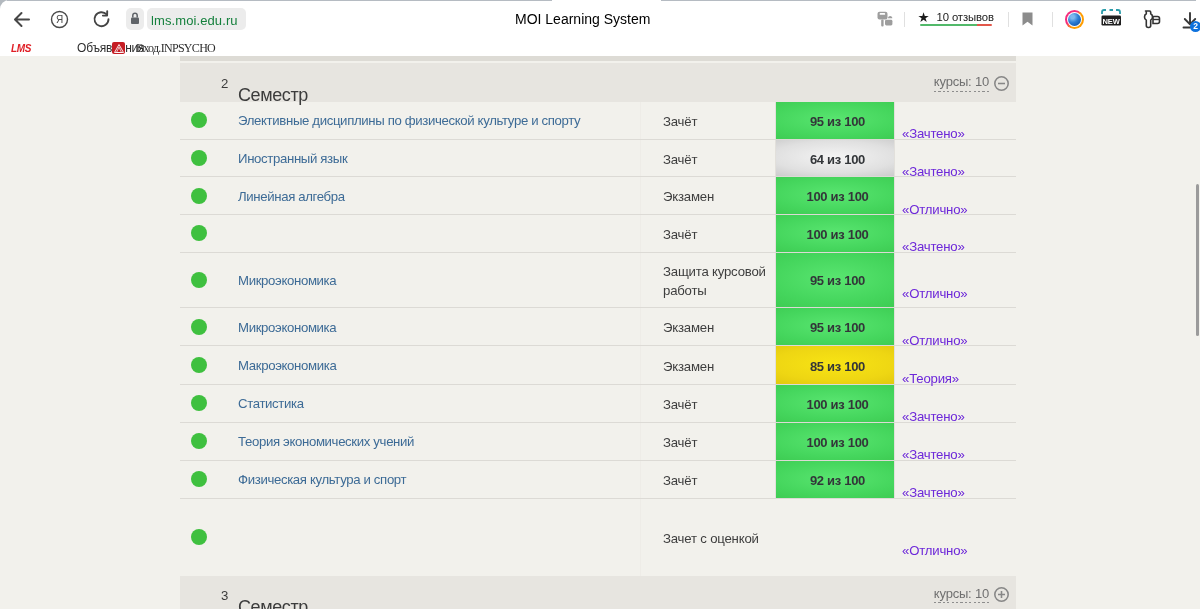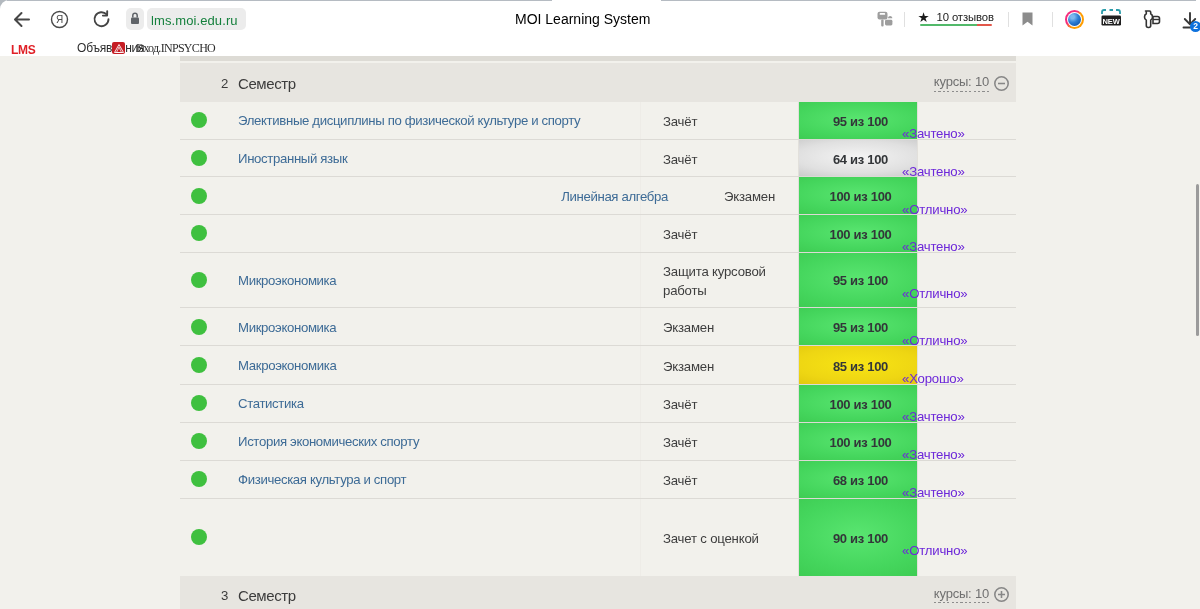--- a/index.html
+++ b/index.html
@@ -14,44 +14,44 @@
   .sep { position:absolute; top:12px; width:1px; height:15px; background:#e0e0e0; }
   .chip { position:absolute; top:8px; height:22px; background:#ececec; border-radius:5px; }
   #urltext { position:absolute; left:151px; top:12.5px; font-size:13px; color:#15803d; letter-spacing:0.1px;}
   #title { position:absolute; left:515px; top:11px; font-size:14px; color:#000000; letter-spacing:0px; }
   #revtext { position:absolute; left:936.5px; top:10.5px; font-size:11.3px; color:#1c1c1c; letter-spacing:-0.1px; }
   #star { position:absolute; left:917.5px; top:9px; font-size:13.5px; color:#1c1c1c; }
   #revbar { position:absolute; left:920px; top:23.8px; width:71.5px; height:2.6px; border-radius:1.3px;
             background:linear-gradient(to right, #52b96a 0 78.5%, #e2574a 78.5% 100%); }
 
   
-  #lms-logo { position:absolute; left:11px; top:43px; font-size:12px; font-weight:700; color:#e01f26; letter-spacing:-0.3px;}
+  #lms-logo { position:absolute; left:11px; top:43px; font-size:10px; font-weight:700; color:#e01f26; letter-spacing:-0.3px;font-style:italic;}
   .bktext { position:absolute; top:41px; font-size:12px; color:#2d2d2d; letter-spacing:-0.2px; }
   #bkicon { position:absolute; left:112px; top:42px; width:13px; height:12px; background:#c51d24; border-radius:2px; }
 
   
   #strip { position:absolute; left:180px; top:56px; width:836px; height:5px; background:#dddbd5; }
   .bar { position:absolute; left:180px; width:836px; background:#e7e5e0; }
   .bar .num { position:absolute; left:41px; top:50%; transform:translateY(-50%); margin-top:1px; font-size:13.2px; color:#3c3c3c; }
-  .bar .sem { position:absolute; left:58px; top:50%; transform:translateY(-50%); margin-top:1px; font-size:15px; color:#3c3c3c; letter-spacing:-0.4px;}
+  .bar .sem { position:absolute; left:58px; top:50%; transform:translateY(-50%); margin-top:13px; font-size:18px; color:#3c3c3c; letter-spacing:-0.4px;}
   .bar .right { position:absolute; right:7px; top:50%; transform:translateY(-50%); margin-top:1px; display:flex; align-items:center; }
   .kursy { font-size:13px; color:#707070; letter-spacing:-0.2px; padding-bottom:3px; background:repeating-linear-gradient(to right,#8d8d8d 0 2.2px,transparent 2.2px 4.4px) bottom left/100% 1.3px no-repeat; }
 
   #tbl { position:absolute; left:180px; top:101.8px; width:836px; }
   .row { position:relative; border-bottom:1px solid #dcdad5; }
   .row .vline { position:absolute; left:460px; top:0; bottom:0; width:1px; background:#eeece7; }
   .dot { position:absolute; left:10.5px; top:50%; margin-top:-8px; width:16px; height:16px; border-radius:50%; background:#3fc03f; }
   .name { position:absolute; left:58px; top:50%; transform:translateY(-50%); margin-top:1px; width:430px;
           font-size:13.2px; color:#3d6b96; letter-spacing:-0.35px; line-height:16.5px; }
   .exam { position:absolute; left:483px; top:50%; transform:translateY(-50%); margin-top:1.5px; width:112px;
           font-size:13.2px; color:#3e3e3e; letter-spacing:-0.2px; line-height:18.5px; }
   .score { position:absolute; left:595px; top:0; bottom:0; width:120px;
            display:flex; align-items:center; justify-content:center; padding-left:5px; padding-top:2px;
            border-left:1px solid #e2e0db; border-right:1px solid #e2e0db;
-           font-size:13px; font-weight:700; color:#333639; letter-spacing:-0.3px;margin-left:23px; }
+           font-size:13px; font-weight:700; color:#333639; letter-spacing:-0.3px; }
   .g { background:radial-gradient(ellipse 95% 80% at 50% 47%, #59e570 0%, #45d65d 55%, #3ac74e 100%); }
   .y { background:radial-gradient(ellipse 95% 80% at 50% 47%, #f8e414 0%, #eed613 55%, #dcc20c 100%); }
   .s { background:radial-gradient(ellipse 95% 80% at 50% 47%, #f4f4f4 0%, #e0e0e0 55%, #c1c1c1 100%); }
   .grade { position:absolute; left:722px; top:50%; transform:translateY(-50%); margin-top:13px;
            font-size:13.2px; color:#6d28d9; letter-spacing:-0.2px; }
 
   #thumb { position:absolute; left:1196px; top:184px; width:3px; height:152px; background:#9b9b9b; border-radius:2px;}
 </style>
 </head>
 <body>
@@ -160,21 +160,21 @@
     <div class="grade">«Зачтено»</div>
   </div>
   <div class="row" style="height:37.5px;">
     <div class="vline"></div>
       <div class="dot"></div>
     <div class="name">Иностранный язык</div>
     <div class="exam">Зачёт</div>
     <div class="score s">64 из 100</div>
     <div class="grade">«Зачтено»</div>
   </div>
-  <div class="row" style="height:37.8px;text-align:right;">
+  <div class="row" style="height:37.8px;">
     <div class="vline"></div>
       <div class="dot"></div>
     <div class="name">Линейная алгебра</div>
     <div class="exam">Экзамен</div>
     <div class="score g">100 из 100</div>
     <div class="grade">«Отлично»</div>
   </div>
   <div class="row" style="height:37.4px;">
     <div class="vline"></div>
       <div class="dot"></div>
@@ -197,51 +197,50 @@
     <div class="exam">Экзамен</div>
     <div class="score g">95 из 100</div>
     <div class="grade">«Отлично»</div>
   </div>
   <div class="row" style="height:38.5px;">
     <div class="vline"></div>
       <div class="dot"></div>
     <div class="name">Макроэкономика</div>
     <div class="exam">Экзамен</div>
     <div class="score y">85 из 100</div>
-    <div class="grade">«Хорошо»</div>
+    <div class="grade">«Теория»</div>
   </div>
   <div class="row" style="height:38.1px;">
     <div class="vline"></div>
       <div class="dot"></div>
     <div class="name">Статистика</div>
     <div class="exam">Зачёт</div>
     <div class="score g">100 из 100</div>
     <div class="grade">«Зачтено»</div>
   </div>
   <div class="row" style="height:38.1px;">
     <div class="vline"></div>
       <div class="dot"></div>
-    <div class="name">История экономических спорту</div>
+    <div class="name">Теория экономических учений</div>
     <div class="exam">Зачёт</div>
     <div class="score g">100 из 100</div>
     <div class="grade">«Зачтено»</div>
   </div>
   <div class="row" style="height:38px;">
     <div class="vline"></div>
       <div class="dot"></div>
     <div class="name">Физическая культура и спорт</div>
     <div class="exam">Зачёт</div>
-    <div class="score g">68 из 100</div>
+    <div class="score g">92 из 100</div>
     <div class="grade">«Зачтено»</div>
   </div>
   <div class="row" style="height:77.6px;">
     <div class="vline"></div>
       <div class="dot"></div>
     <div class="exam">Зачет с оценкой</div>
-    <div class="score g">90 из 100</div>
     <div class="grade">«Отлично»</div>
   </div>
 </div>
 
 <div class="bar" style="top:575.5px;height:33.5px;">
   <div class="num" style="top:18px;">3</div>
   <div class="sem" style="top:18px;">Семестр</div>
   <div class="right" style="top:18px;">
     <span class="kursy">курсы: 10</span>
     <svg style="margin-left:5px;" width="15" height="15" viewBox="0 0 15 15">

